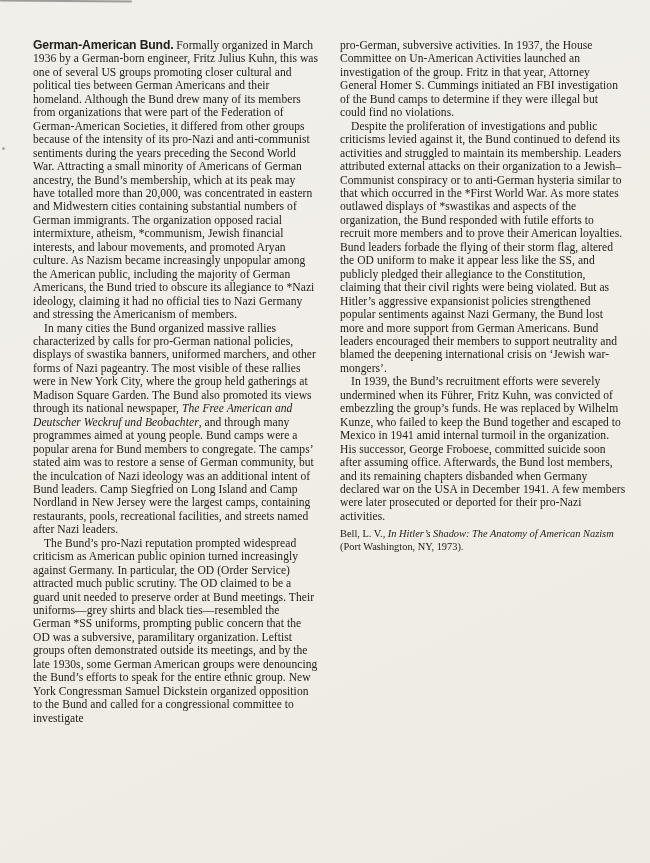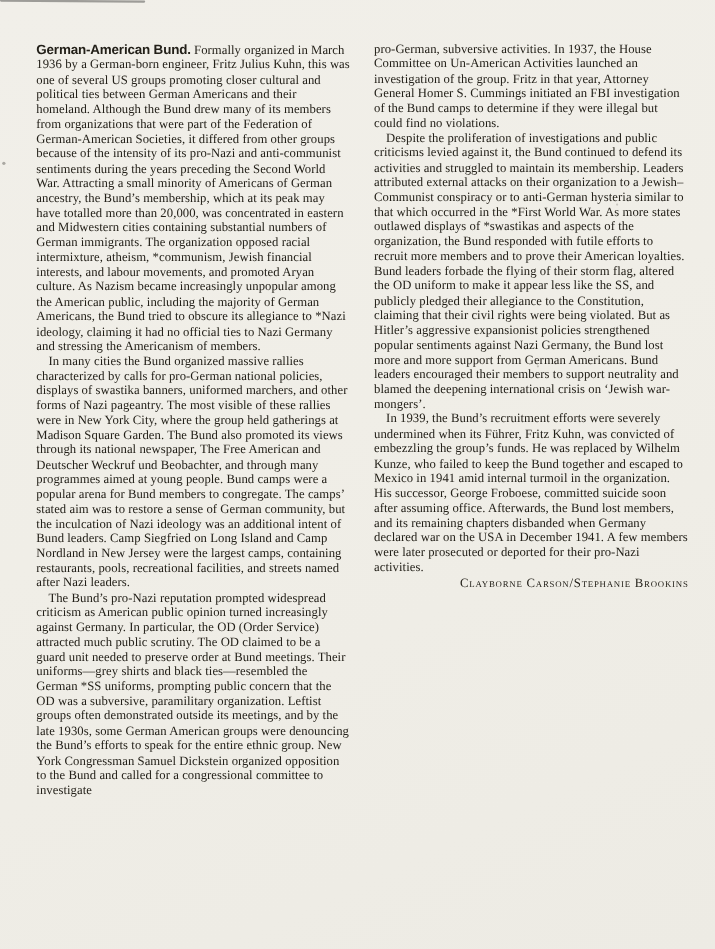--- a/index.html
+++ b/index.html
@@ -59,20 +59,21 @@
     text-indent: 11px;
   }
   .entry-title {
     font-family: "Liberation Sans", sans-serif;
     font-weight: 700;
     font-size: 12.2px;
     letter-spacing: -0.15px;
     text-align: right;
   }
   .italic {
+    font-style: italic;
   }
   .byline {
     text-align: right;
     font-variant: small-caps;
     letter-spacing: 0.7px;
     font-size: 11.6px;
     margin-top: 1px !important;
   }
   .bib {
     font-size: 10.4px;
@@ -95,17 +96,17 @@
     <div class="col">
       <p><span class="entry-title">German-American Bund.</span><span> Formally organized in March 1936 by a German-born engineer, Fritz Julius Kuhn, this was one of several US groups promoting closer cultural and political ties between German Americans and their homeland. Although the Bund drew many of its members from organizations that were part of the Federation of German-American Societies, it differed from other groups because of the intensity of its pro-Nazi and anti-communist sentiments during the years preceding the Second World War. Attracting a small minority of Americans of German ancestry, the Bund’s membership, which at its peak may have totalled more than 20,000, was concentrated in eastern and Midwestern cities containing substantial numbers of German immigrants. The organization opposed racial intermixture, atheism, *communism, Jewish financial interests, and labour movements, and promoted Aryan culture. As Nazism became increasingly unpopular among the American public, including the majority of German Americans, the Bund tried to obscure its allegiance to *Nazi ideology, claiming it had no official ties to Nazi Germany and stressing the Americanism of members.</span></p>
       <p class="indent"><span>In many cities the Bund organized massive rallies characterized by calls for pro-German national policies, displays of swastika banners, uniformed marchers, and other forms of Nazi pageantry. The most visible of these rallies were in New York City, where the group held gatherings at Madison Square Garden. The Bund also promoted its views through its national newspaper, </span><span class="italic">The Free American and Deutscher Weckruf und Beobachter</span><span>, and through many programmes aimed at young people. Bund camps were a popular arena for Bund members to congregate. The camps’ stated aim was to restore a sense of German community, but the inculcation of Nazi ideology was an additional intent of Bund leaders. Camp Siegfried on Long Island and Camp Nordland in New Jersey were the largest camps, containing restaurants, pools, recreational facilities, and streets named after Nazi leaders.</span></p>
       <p class="indent">The Bund’s pro-Nazi reputation prompted widespread criticism as American public opinion turned increasingly against Germany. In particular, the OD (Order Service) attracted much public scrutiny. The OD claimed to be a guard unit needed to preserve order at Bund meetings. Their uniforms—grey shirts and black ties—resembled the German *SS uniforms, prompting public concern that the OD was a subversive, paramilitary organization. Leftist groups often demonstrated outside its meetings, and by the late 1930s, some German American groups were denouncing the Bund’s efforts to speak for the entire ethnic group. New York Congressman Samuel Dickstein organized opposition to the Bund and called for a congressional committee to investigate</p>
     </div>
 
     <div class="col">
       <p>pro-German, subversive activities. In 1937, the House Committee on Un-American Activities launched an investigation of the group. Fritz in that year, Attorney General Homer S. Cummings initiated an FBI investigation of the Bund camps to determine if they were illegal but could find no violations.</p>
       <p class="indent">Despite the proliferation of investigations and public criticisms levied against it, the Bund continued to defend its activities and struggled to maintain its membership. Leaders attributed external attacks on their organization to a Jewish–Communist conspiracy or to anti-German hysteria similar to that which occurred in the *First World War. As more states outlawed displays of *swastikas and aspects of the organization, the Bund responded with futile efforts to recruit more members and to prove their American loyalties. Bund leaders forbade the flying of their storm flag, altered the OD uniform to make it appear less like the SS, and publicly pledged their allegiance to the Constitution, claiming that their civil rights were being violated. But as Hitler’s aggressive expansionist policies strengthened popular sentiments against Nazi Germany, the Bund lost more and more support from German Americans. Bund leaders encouraged their members to support neutrality and blamed the deepening international crisis on ‘Jewish war-mongers’.</p>
       <p class="indent">In 1939, the Bund’s recruitment efforts were severely undermined when its Führer, Fritz Kuhn, was convicted of embezzling the group’s funds. He was replaced by Wilhelm Kunze, who failed to keep the Bund together and escaped to Mexico in 1941 amid internal turmoil in the organization. His successor, George Froboese, committed suicide soon after assuming office. Afterwards, the Bund lost members, and its remaining chapters disbanded when Germany declared war on the USA in December 1941. A few members were later prosecuted or deported for their pro-Nazi activities.</p>
-      <p class="byline">Clayborne Carson/Stephanie Brookins</p>
+      <p class="bib"><span>Bell, L. V., </span><span class="italic">In Hitler’s Shadow: The Anatomy of American Nazism</span><span> (Port Washington, NY, 1973).</span></p>
     </div>
 
   </div>
 </div>
 
 </body></html>

